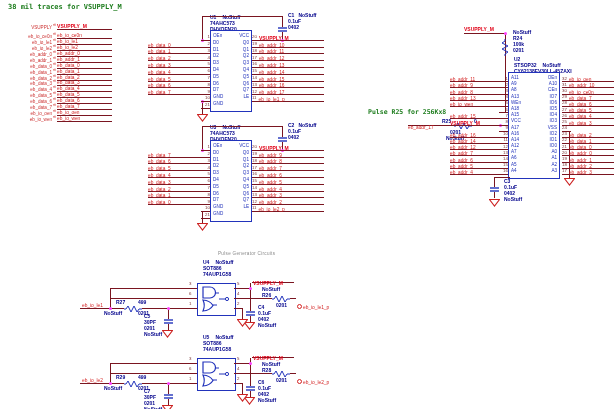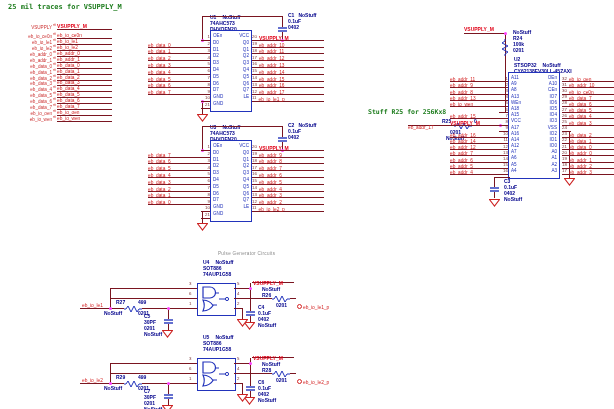--- a/index.html
+++ b/index.html
@@ -76,21 +76,21 @@
       <path d="M5,3 h7 a5.5,5.5 0 0 1 0 11 h-7 z" fill="none" stroke="#2233bb" stroke-width="1.2"></path>
       <path d="M5,16 q2.5,5.5 0,11 q7,-0.5 10,-5.5 q-3,-5 -10,-5.5 z" fill="none" stroke="#2233bb" stroke-width="1.2"></path>
       <path d="M17,9 h4 M15,21 h4 M21,15 h6" fill="none" stroke="#2233bb" stroke-width="1.2"></path>
       <circle cx="29" cy="15" r="1.6" fill="none" stroke="#2233bb" stroke-width="1"></circle>
     </g>
   </defs>
 </svg>
 
 <div class="page">
 
-  <div class="abs green" style="left:8px;top:3px">25 mil traces for VSUPPLY_M</div>
+  <div class="abs green" style="left:8px;top:3px">38 mil traces for VSUPPLY_M</div>
 
   <div class="ports">
     <div class="port-row">
       <span class="pname">VSUPPLY</span>
         <span class="chev"></span>
       <span class="pwire">
           <span class="nlbl bold-net">VSUPPLY_M</span>
         </span>
     </div>
 
@@ -848,21 +848,21 @@
 
         <div class="pinrow side-r">
           <span class="pinnum">17</span>
           <span class="nlbl">eb_addr_3</span>
           <i class="wl"></i>
         </div>
       </div>
     </div>
   </div>
 
-  <div class="abs green2" style="left:368px;top:108px">Stuff R25 for 256Kx8</div>
+  <div class="abs green2" style="left:368px;top:108px">Pulse R25 for 256Kx8</div>
   <div class="abs nlbl" style="left:408px;top:120px">eb_addr_17</div>
   <div class="wh" style="left:408px;top:125px;width:47px"></div>
   <div class="abs comp" style="left:442px;top:118px">R25</div>
   <svg class="abs" style="left:454px;top:122px" width="18" height="8">
       <use href="#res-h"></use>
     </svg>
   <div class="abs comp" style="left:474px;top:118px">0</div>
   <div class="wh" style="left:471px;top:125px;width:29px"></div>
   <div class="abs comp" style="left:450px;top:129px">0201</div>
   <div class="abs comp" style="left:446px;top:135px">NoStuff</div>

